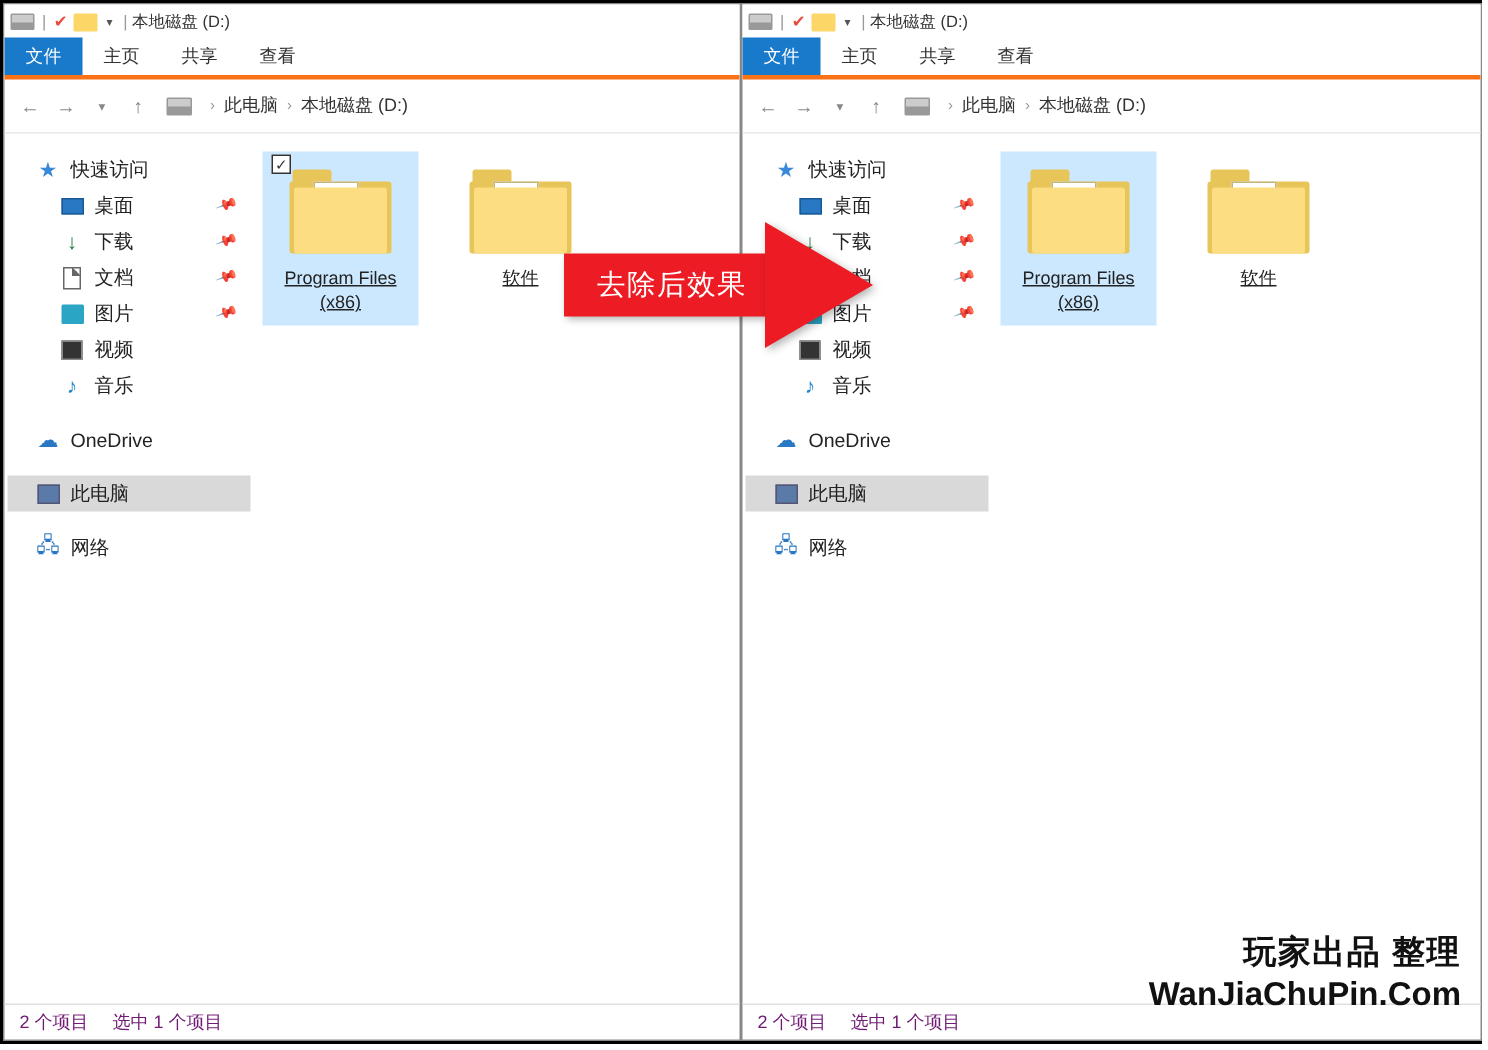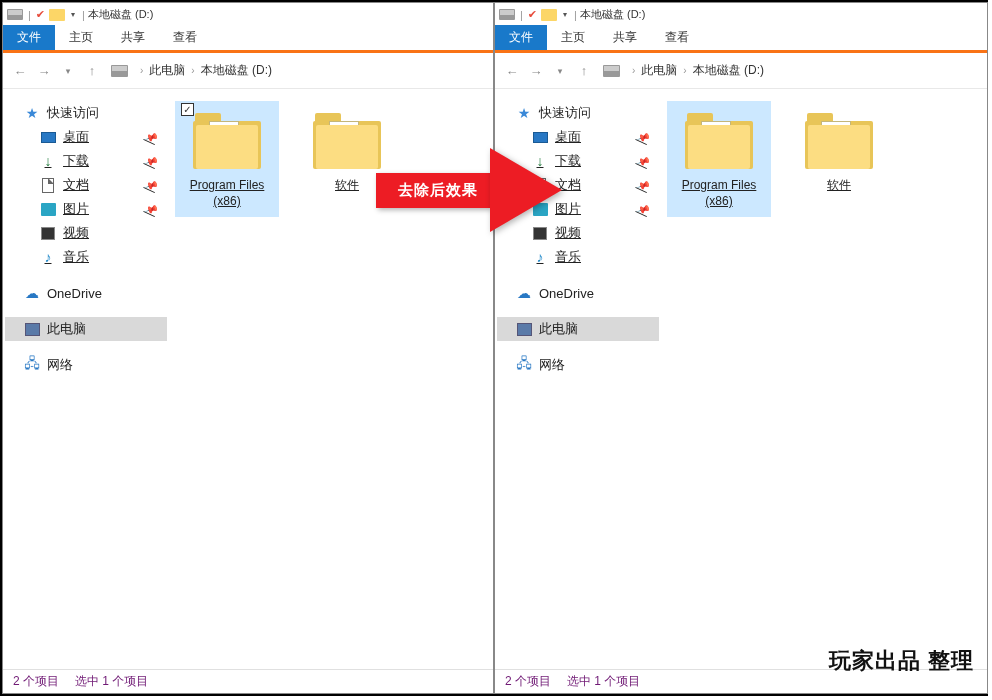--- a/index.html
+++ b/index.html
@@ -20,21 +20,21 @@
 .ribbon .tab.file { background: #1979ca; color: #fff; }
 .nav-bar { height: 36px; display: flex; align-items: center; padding: 0 6px; border-bottom: 1px solid #e8e8e8; gap: 2px; }
 .nav-btn { width: 22px; height: 22px; display: flex; align-items: center; justify-content: center; color: #888; font-size: 13px; cursor: pointer; }
 .nav-crumb { display: flex; align-items: center; font-size: 12px; color: #333; margin-left: 6px; }
 .nav-crumb .drive-icon { width: 17px; height: 12px; background: #999; margin-right: 6px; border-radius: 1px; position: relative; display: inline-block; }
 .nav-crumb .drive-icon::after { content: ''; position: absolute; left: 1px; top: 1px; width: 15px; height: 5px; background: #ccc; }
 .nav-crumb .sep { color: #999; margin: 0 6px; font-size: 10px; }
 .main-area { display: flex; height: calc(100% - 23px - 27px - 36px - 24px); }
 .sidebar { width: 166px; padding: 12px 2px; font-size: 13px; color: #222; overflow: hidden; }
 .sidebar .item { display: flex; align-items: center; padding: 4px 0 4px 18px; cursor: pointer; white-space: nowrap; height: 24px; }
-.sidebar .item.indent { padding-left: 34px; text-decoration: underline; }
+.sidebar .item.indent { padding-left: 34px; }
 .sidebar .item.selected { background: #d9d9d9; }
 .sidebar .item .ico { width: 18px; height: 16px; margin-right: 6px; display: inline-flex; align-items: center; justify-content: center; font-size: 14px; }
 .sidebar .spacer { height: 12px; }
 .sidebar .pin { margin-left: auto; margin-right: 10px; color: #999; font-size: 10px; transform: rotate(25deg); }
 .star { color: #3a89d8; }
 .desktop { width: 15px; height: 11px; background: #2878c4; border: 1px solid #1a5a94; }
 .dl-arrow { color: #1f7a3a; font-weight: bold; font-size: 15px; }
 .doc { width: 12px; height: 15px; border: 1px solid #666; background: #fff; position: relative; }
 .doc::after { content: ''; position: absolute; right: -1px; top: -1px; border: 3px solid transparent; border-left-color: #666; border-bottom-color: #666; }
 .pic { width: 15px; height: 13px; background: #2aa5c4; border-radius: 1px; }
@@ -49,21 +49,21 @@
 .folder-item .checkbox { position: absolute; top: 2px; left: 6px; width: 13px; height: 13px; border: 1px solid #333; background: #fff; display: flex; align-items: center; justify-content: center; font-size: 10px; color: #333; }
 .folder-big { width: 68px; height: 58px; margin: 4px auto 8px; position: relative; }
 .folder-big .back { position: absolute; width: 68px; height: 48px; top: 10px; background: #e8c558; border-radius: 2px; }
 .folder-big .tab { position: absolute; width: 26px; height: 10px; top: 2px; left: 2px; background: #e8c558; border-radius: 2px 2px 0 0; }
 .folder-big .front { position: absolute; width: 62px; height: 44px; top: 14px; left: 3px; background: #fcdd82; border-radius: 2px; }
 .folder-big .pages { position: absolute; width: 30px; height: 42px; top: 10px; left: 16px; background: #fff; border: 1px solid #c4b67a; }
 .folder-big .pages::before { content: ''; position: absolute; left: 2px; top: 2px; bottom: 2px; width: 6px; background: repeating-linear-gradient(0deg,#2878c4 0,#2878c4 2px,#fff 2px,#fff 4px); }
 .folder-item .label { font-size: 12px; color: #222; line-height: 1.35; text-decoration: underline; }
 .status { height: 24px; border-top: 1px solid #e0e0e0; display: flex; align-items: center; padding: 0 10px; font-size: 12px; color: #701a75; gap: 16px; }
 .arrow-callout { position: absolute; left: 376px; top: 148px; z-index: 50; display: flex; align-items: center; }
-.arrow-body { background: #ed1c24; color: #fff; font-size: 15px; font-weight: bold; padding: 8px 12px 8px 22px; letter-spacing: 1px; box-shadow: 2px 2px 5px rgba(0,0,0,0.3); white-space: nowrap; }
+.arrow-body { background: #ed1c24; color: #fff; font-size: 19px; font-weight: normal; padding: 8px 12px 8px 22px; letter-spacing: 1px; box-shadow: 2px 2px 5px rgba(0,0,0,0.3); white-space: nowrap; }
 .arrow-head { width: 0; height: 0; border-top: 42px solid transparent; border-bottom: 42px solid transparent; border-left: 72px solid #ed1c24; filter: drop-shadow(2px 2px 3px rgba(0,0,0,0.3)); }
 .watermark { position: absolute; right: 18px; bottom: 24px; text-align: right; z-index: 40; }
 .watermark .line1 { font-size: 22px; font-weight: 900; color: #111; letter-spacing: 1px; margin-top: 24px; }
 .watermark .line2 { font-size: 22px; font-weight: 900; color: #111; letter-spacing: 0px; }
 </style>
 </head>
 <body>
 
 <div class="outer-border"></div>
 
@@ -300,13 +300,14 @@
   </div>
 </div>
 
 <div class="arrow-callout">
   <div class="arrow-body">去除后效果</div>
   <div class="arrow-head"></div>
 </div>
 
 <div class="watermark">
   <div class="line1">玩家出品 整理</div>
+  <div class="line2">WanJiaChuPin.Com</div>
 </div>
 
 </body></html>

